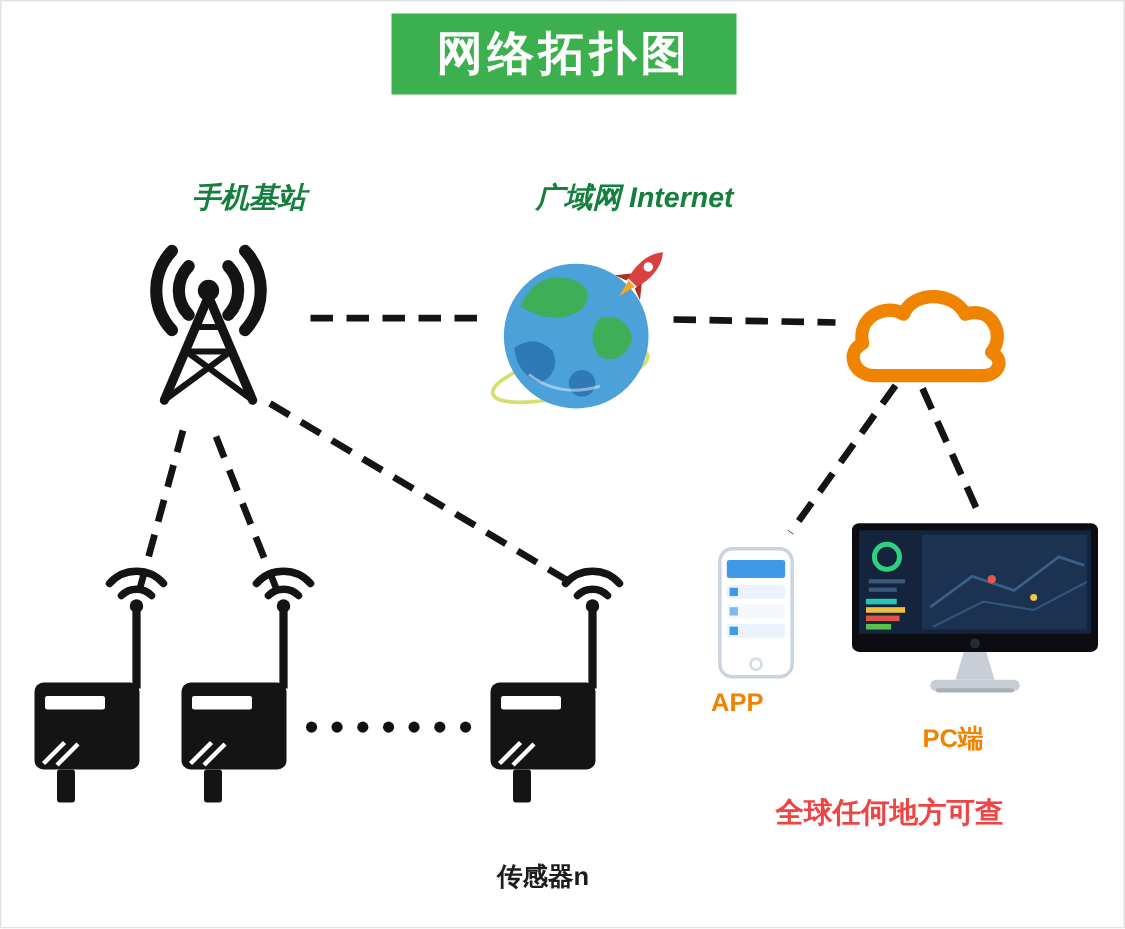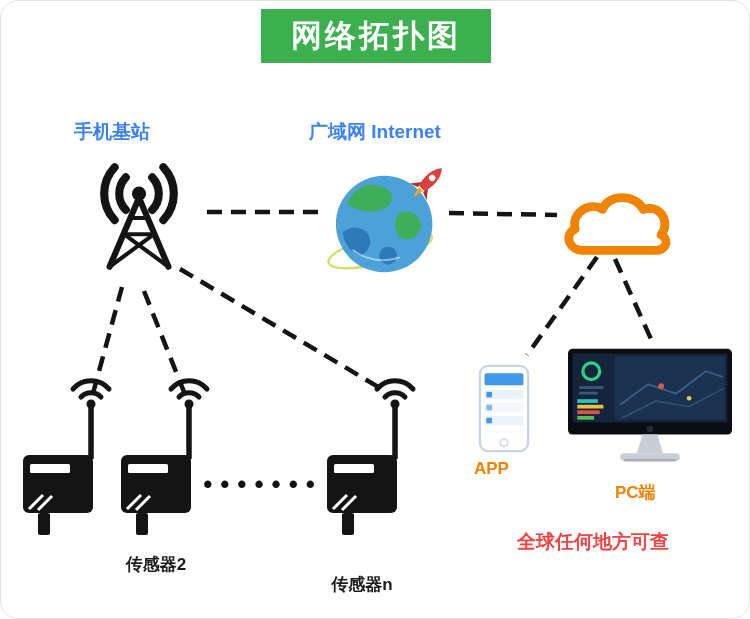--- a/index.html
+++ b/index.html
@@ -2,31 +2,31 @@
 <html style="--header-green: #3cb04e; --accent-orange: #ef8200; --cloud-orange: #f08300; --line-color: #141414; --globe-blue: #4ba1d8; --globe-land-green: #3fae58; --globe-land-dark: #2e79b8; --rocket-red: #d8413f;"><head>
 <meta charset="utf-8">
 <style>
   * { margin:0; padding:0; box-sizing:border-box; }
   body {
     font-family: "Liberation Sans", "DejaVu Sans", sans-serif;
     background:#fff;
   }
   .canvas {
     position:relative; width:750px; height:619px;
-    background:#fff; border:1px solid #e2e2e2; border-radius:18px;
+    background:#fff; border:1px solid #e2e2e2; border-radius:1px;
     overflow:hidden;
   }
   .abs { position:absolute; }
   .banner {
     left:260px; top:8px; width:230px; height:54px;
     background:var(--header-green,#3cb04e);
     color:#fff; display:flex; align-items:center; justify-content:center;
     font-size:31px; font-weight:bold; letter-spacing:3px;
   }
-  .node-label { font-size:19px; font-weight:600; color:#3b82f6; text-align:left; }
+  .node-label { font-size:19px; font-weight:600; color:#15803d; text-align:right;font-style:italic; }
   .sensor-label { font-size:17px; font-weight:600; color:#1c1c1c; text-align:center; }
   .orange-label { font-size:17px; font-weight:700; color:var(--accent-orange,#ef8200); text-align:left; }
   .caption { font-size:19px; font-weight:600; color:#ef4444; text-align:center; }
   .dots { font-size:26px; font-weight:bold; color:#111; letter-spacing:8px; text-align:center; }
   svg { display:block; overflow:visible; }
   .c-line { stroke:var(--line-color,#141414); }
   .f-black { fill:var(--line-color,#141414); }
   #connectors { left:0; top:0; pointer-events:none; }
 </style>
 </head>
@@ -142,21 +142,20 @@
     <rect x="13" y="101" width="40" height="9" rx="1.5" fill="#fff"></rect>
     <g stroke="#fff" stroke-width="3">
       <line x1="12" y1="146" x2="26" y2="132"></line>
       <line x1="21" y1="147" x2="35" y2="133"></line>
     </g>
     <rect x="21" y="150" width="12" height="22" rx="2" class="f-black"></rect>
   </svg>
 
   <div class="abs dots" style="left:198px;top:468px;width:128px">•••••••</div>
 
-  <div class="abs sensor-label" style="left:105px;top:552px;width:100px">传感器2</div>
   <div class="abs sensor-label" style="left:311px;top:572px;width:100px">传感器n</div>
 
   <svg class="abs" style="left:477px;top:363px" width="52" height="89" viewBox="0 0 56 96">
     <rect x="2" y="2" width="52" height="92" rx="9" fill="#fff" stroke="#c9d4e0" stroke-width="2.5"></rect>
     <rect x="7" y="10" width="42" height="13" rx="2" fill="#4098e8"></rect>
     <rect x="7" y="28" width="42" height="10" rx="2" fill="#eaf3fc"></rect>
     <rect x="9" y="30" width="6" height="6" fill="#4098e8"></rect>
     <rect x="7" y="42" width="42" height="10" rx="2" fill="#f4f8fc"></rect>
     <rect x="9" y="44" width="6" height="6" fill="#7fb8ef"></rect>
     <rect x="7" y="56" width="42" height="10" rx="2" fill="#eaf3fc"></rect>

